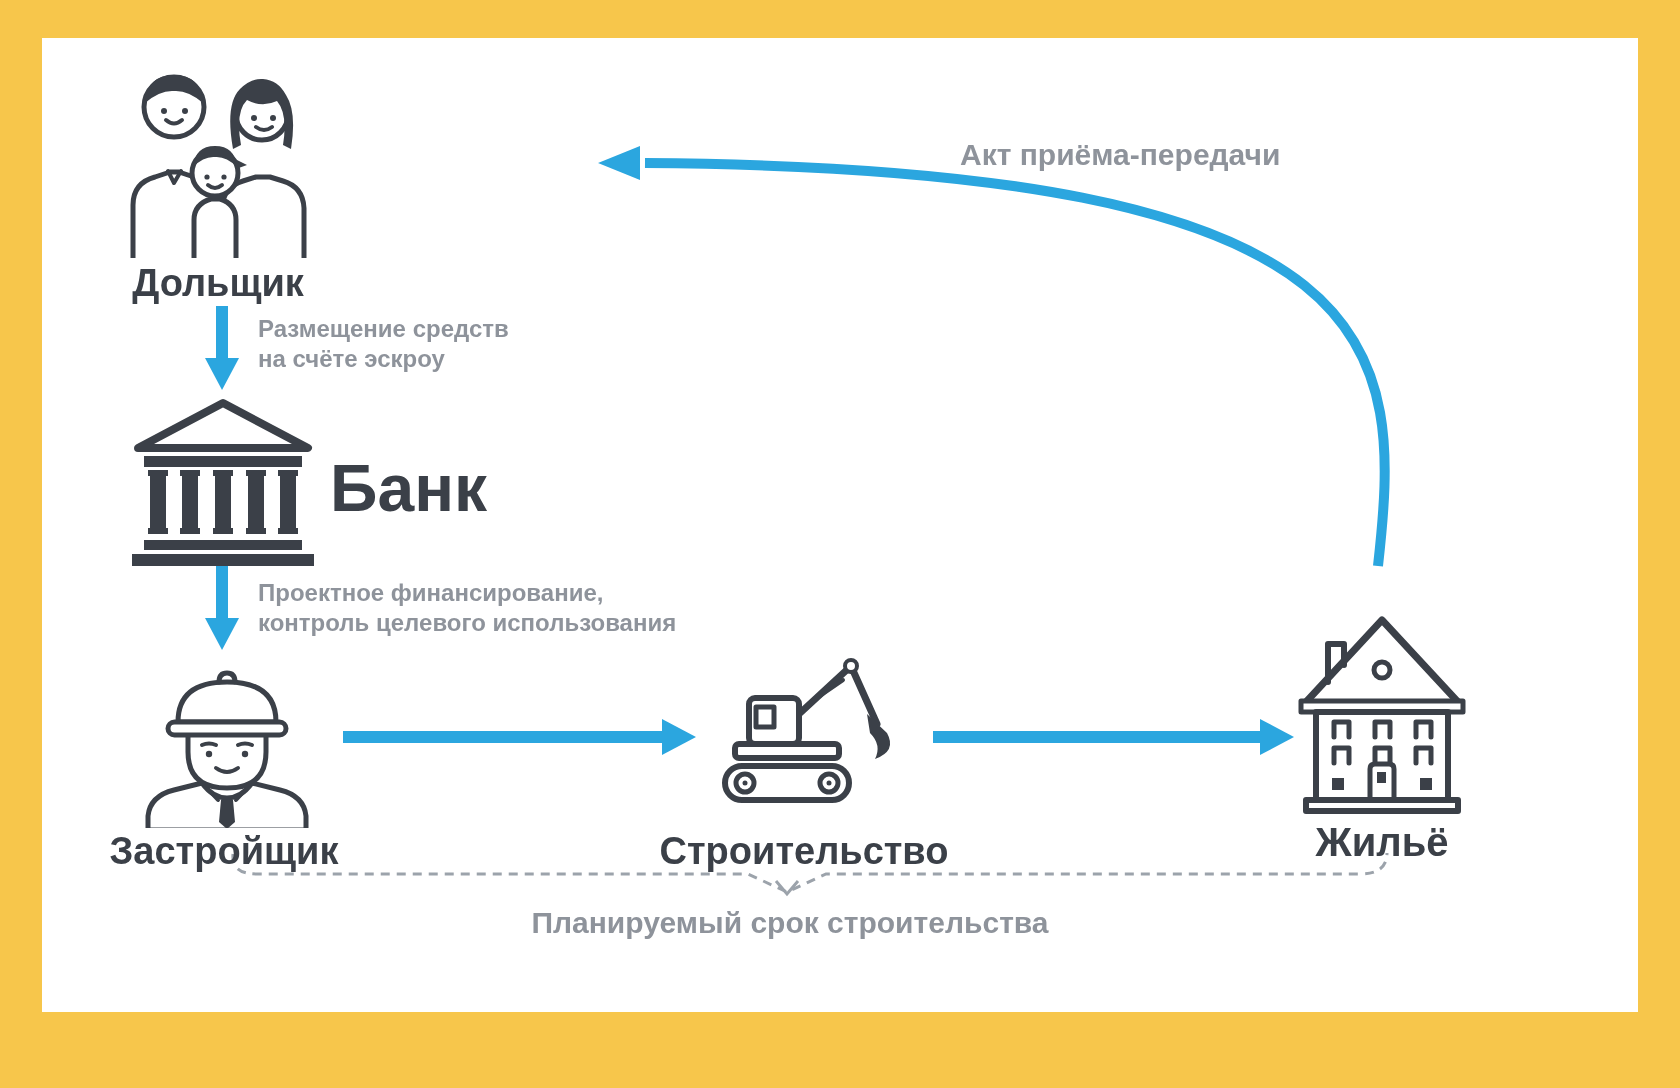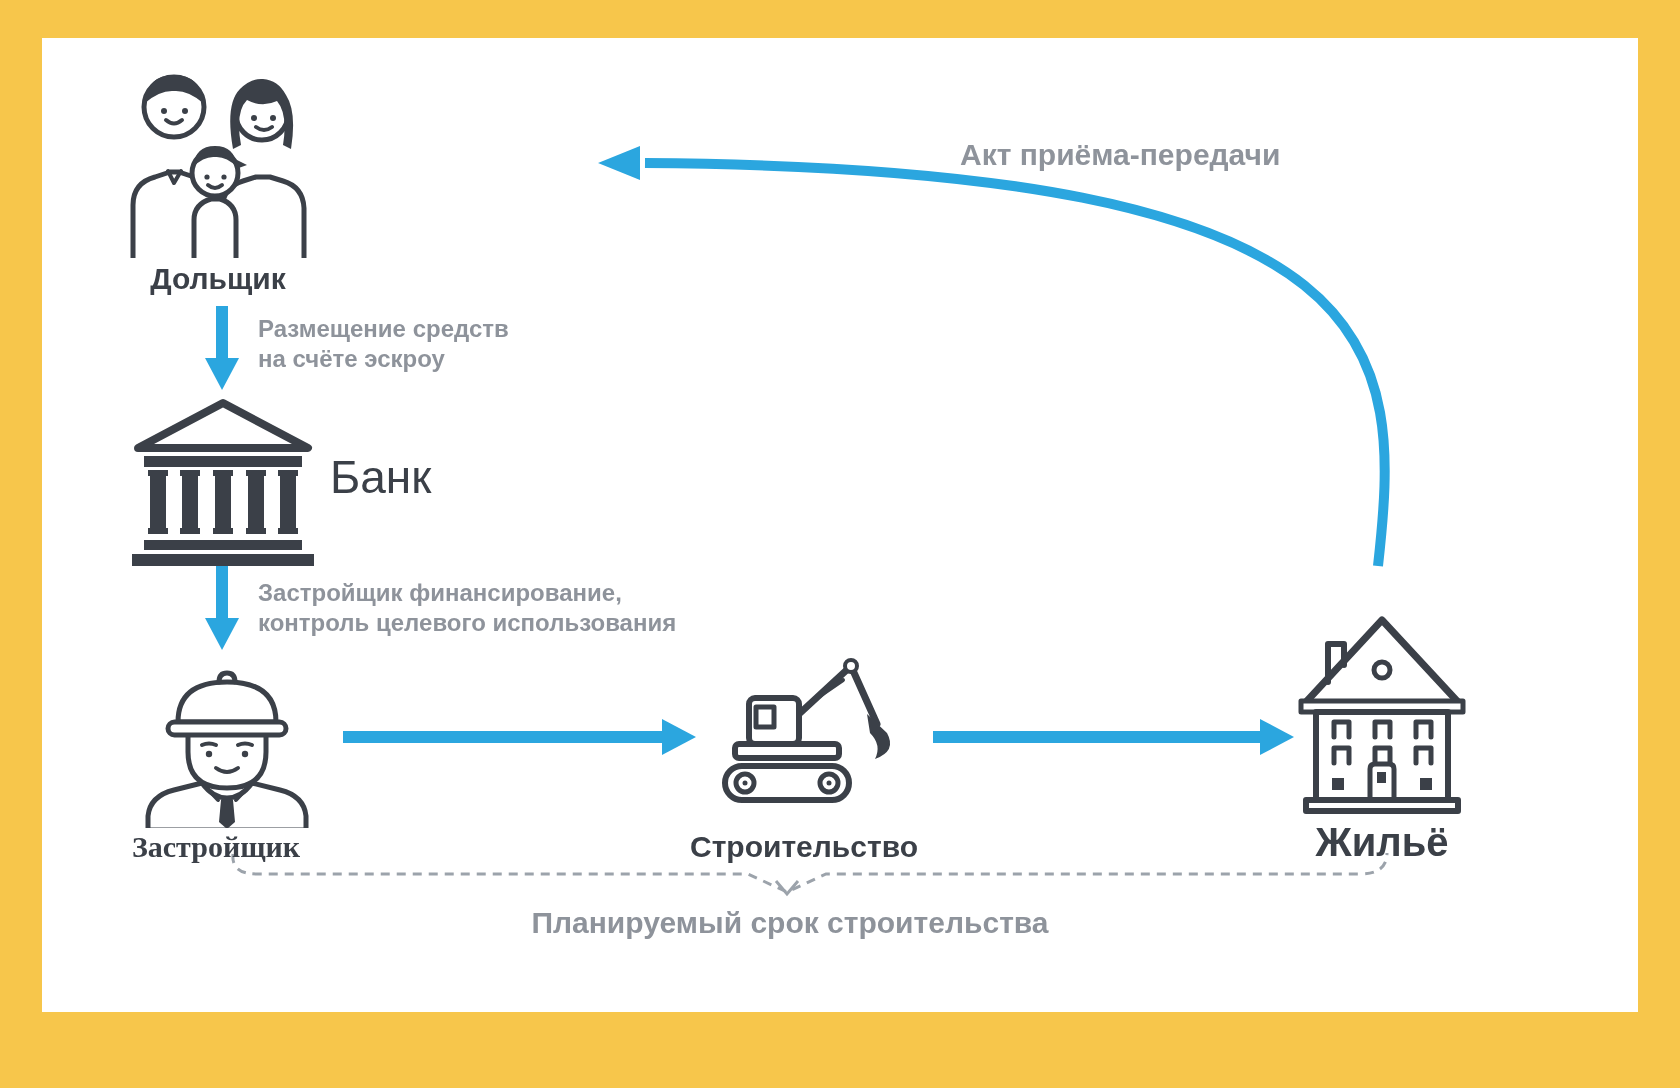--- a/index.html
+++ b/index.html
@@ -5,22 +5,22 @@
   :root{
     --border:#F7C64B; --panel:#FFFFFF; --arrow:#2BA6DF;
     --icon:#3B4048; --label:#3B4048; --caption:#8E939B;
   }
   *{margin:0;padding:0;box-sizing:border-box;}
   html,body{width:1680px;height:1088px;}
   body{background:var(--border);font-family:"Liberation Sans","DejaVu Sans",sans-serif;overflow:hidden;}
   .stage{position:relative;width:1680px;height:1088px;background:var(--border);}
   .panel{position:absolute;left:42px;top:38px;width:1596px;height:974px;background:var(--panel);}
   .abs{position:absolute;}
-  .node-label{font-weight:bold;color:var(--label);font-size:30px;white-space:nowrap;}
-  .bank-title{font-weight:normal;color:var(--label);font-size:46px;white-space:nowrap;}
+  .node-label{font-weight:bold;color:var(--label);font-size:38px;white-space:nowrap;}
+  .bank-title{font-weight:bold;color:var(--label);font-size:66px;white-space:nowrap;}
   .caption{color:var(--caption);font-size:24px;font-weight:600;line-height:1.24;white-space:pre-line;}
   .caption.big{font-size:30px;}
   .cx{transform:translateX(-50%);}
   .overlay{position:absolute;left:0;top:0;width:1680px;height:1088px;pointer-events:none;}
   
   .ic-s{fill:none;stroke:var(--icon);stroke-linecap:round;stroke-linejoin:round;}
   .ic-sw{fill:#fff;stroke:var(--icon);stroke-linecap:round;stroke-linejoin:round;}
   .ic-f{fill:var(--icon);stroke:none;}
   .ar-s{fill:none;stroke:var(--arrow);}
   .ar-f{fill:var(--arrow);stroke:none;}
@@ -159,24 +159,24 @@
     </g>
   </svg>
 
   <div class="abs node-label cx" style="left:218px;top:262px;">Дольщик</div>
 
   <div class="abs caption" style="left:258px;top:314px;">Размещение средств
 на счёте эскроу</div>
 
   <div class="abs bank-title" style="left:330px;top:450px;">Банк</div>
 
-  <div class="abs caption" style="left:258px;top:578px;">Застройщик финансирование,
+  <div class="abs caption" style="left:258px;top:578px;">Проектное финансирование,
 контроль целевого использования</div>
 
-  <div class="abs node-label cx" style="left:216px;top:830px;font-family:Liberation Serif, serif;">Застройщик</div>
+  <div class="abs node-label cx" style="left:224px;top:830px;">Застройщик</div>
 
   <div class="abs node-label cx" style="left:804px;top:830px;">Строительство</div>
 
 
   <div class="abs node-label cx" style="left:1382px;top:820px;font-size:40px;">Жильё</div>
 
   <div class="abs caption big" style="left:960px;top:136px;">Акт приёма-передачи</div>
 
   <div class="abs caption big cx" style="left:790px;top:904px;">Планируемый срок строительства</div>
 </div>

